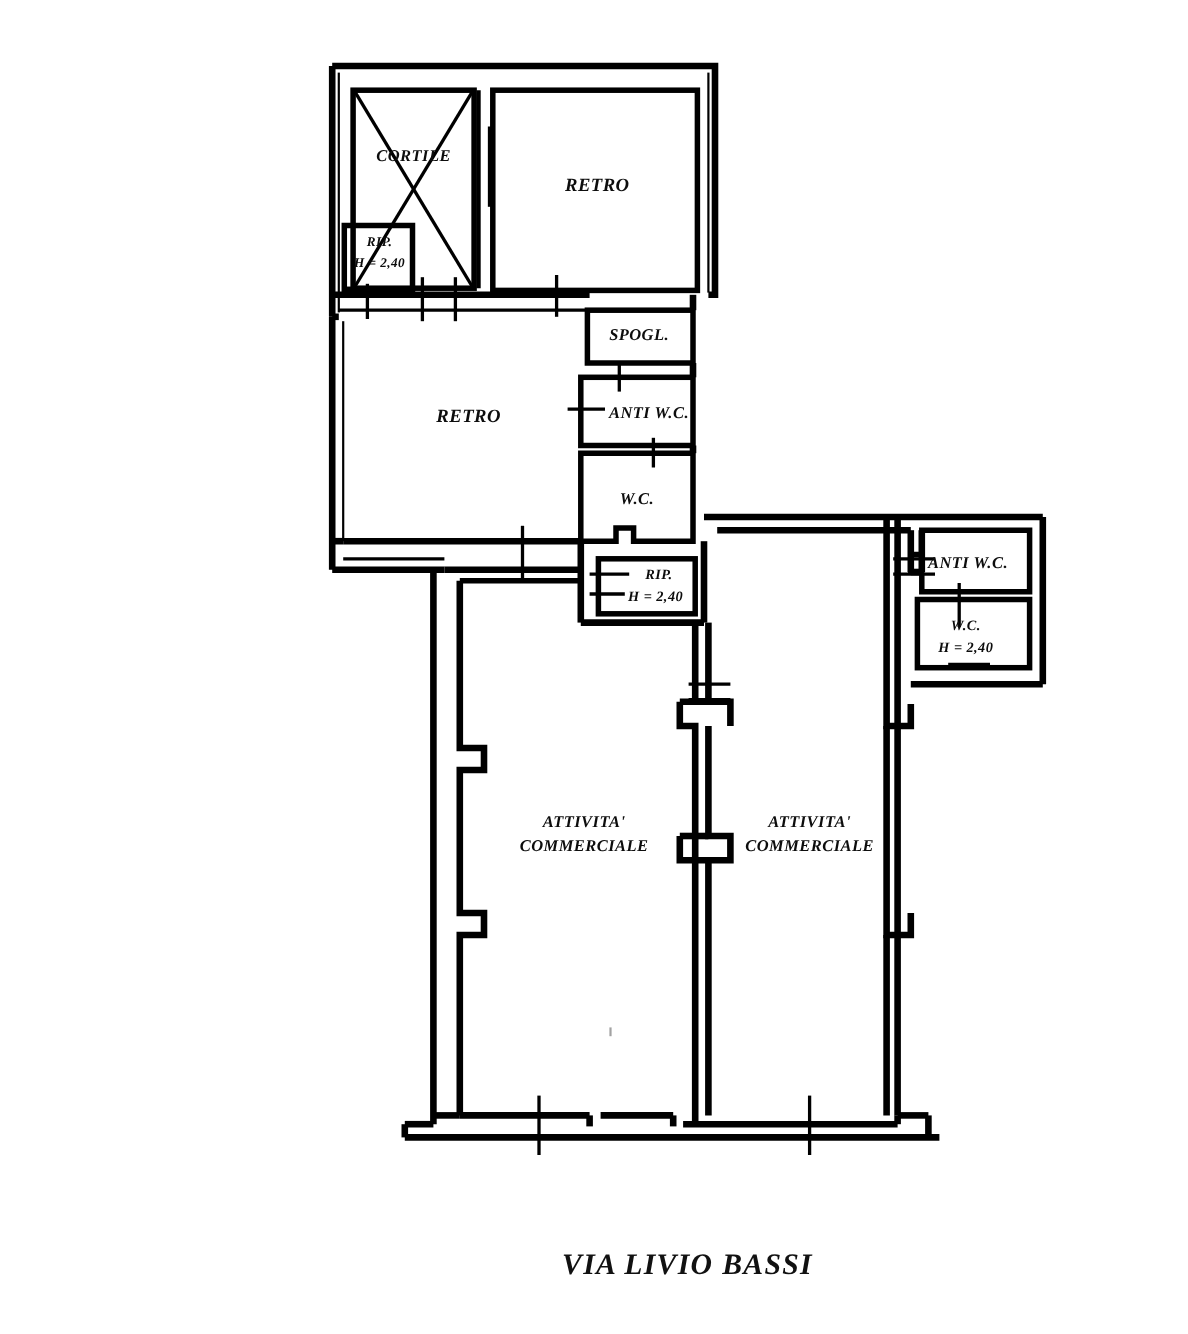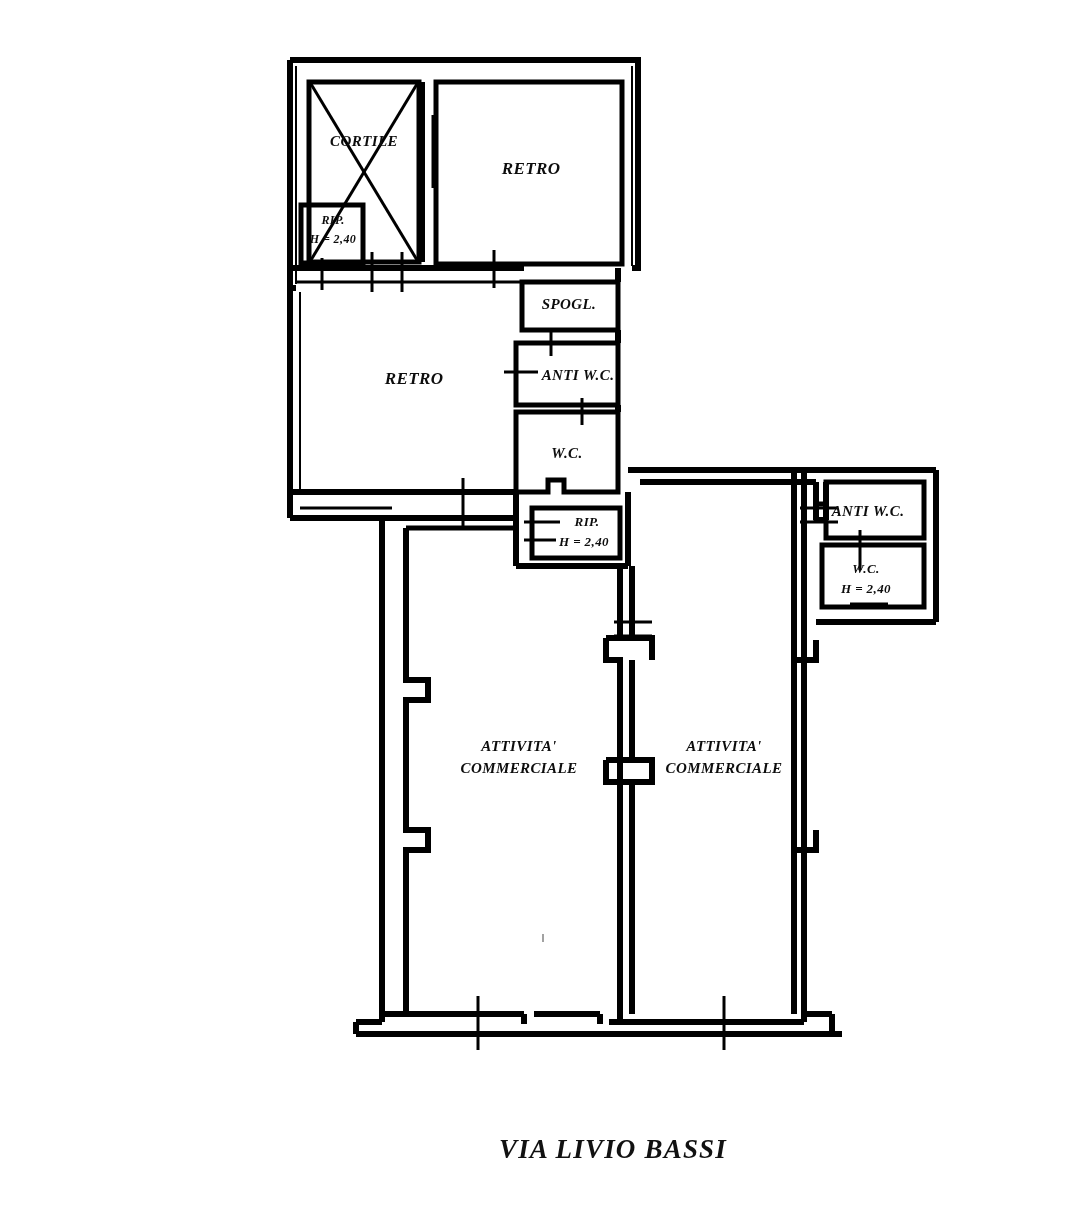--- a/index.html
+++ b/index.html
@@ -10,21 +10,21 @@
   body {
     width: 1080px;
     height: 1213px;
     position: relative;
     font-family: "Liberation Serif", serif;
     overflow: hidden;
   }
 
   #plan-root {
     position: absolute;
-    left: 4px; top: 0;
+    left: 16px; top: 0;
     width: 968px;
     height: 1213px;
   }
 
   svg.plan {
     position: absolute;
     left: 0; top: 0;
     width: 1080px;
     height: 1213px;
     display: block;

